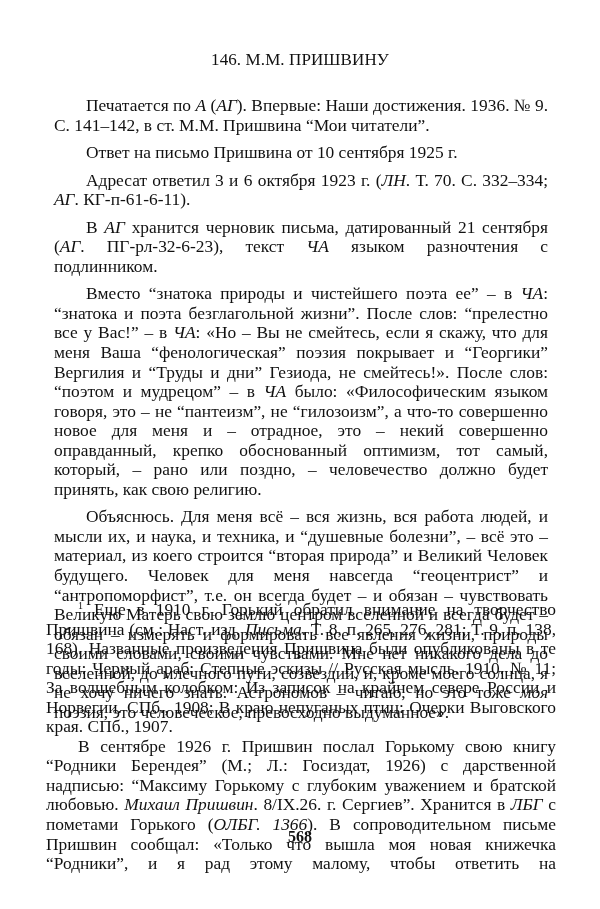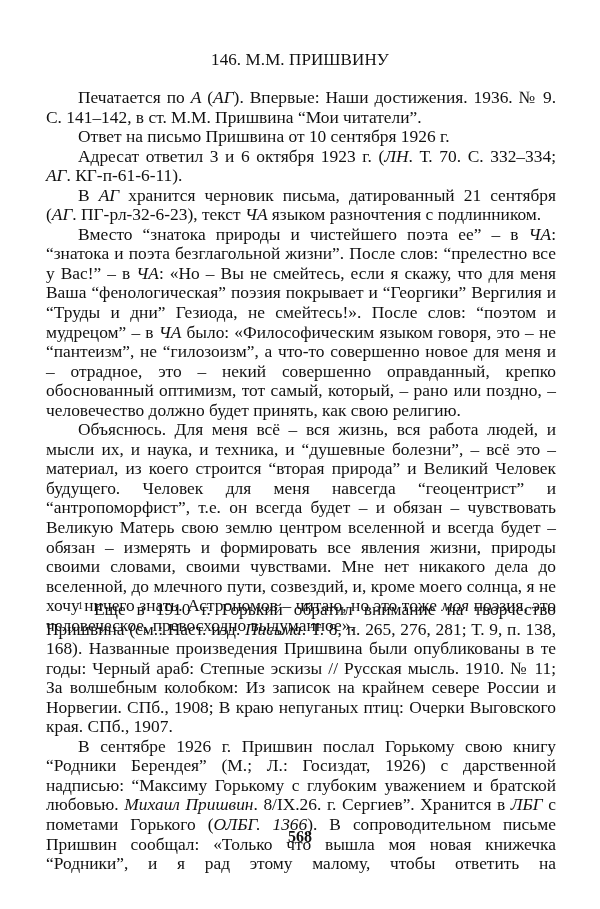--- a/index.html
+++ b/index.html
@@ -8,21 +8,21 @@
   .title {
     position:absolute; left:0; top:50px; width:600px; text-align:center;
     font-family:"Liberation Serif", serif; font-size:17px; color:#111;
     letter-spacing:0.1px;
   }
   .body {
     position:absolute; left:46px; top:88px; width:510px;
     font-family:"Liberation Serif", serif; font-size:17.4px; line-height:19.55px;
     color:#111; text-align:justify; hyphens:manual;
   }
-  .body p { margin:0; text-indent:32px; text-align:justify; text-align-last:left; }
+  .body p { margin:8px; text-indent:32px; text-align:justify; text-align-last:left; }
   .notes {
     position:absolute; left:46px; top:600px; width:510px;
     font-family:Liberation Serif, serif; font-size:17.4px; line-height:19.55px;
     color:#111; text-align:justify;
   }
   .notes p { margin:0; text-indent:32px; text-align:justify; text-align-last:left; }
   .notes .last { text-align-last:justify; }
   sup { font-size:10px; line-height:0; vertical-align:6px; }
   i { font-style:italic; }
   .pagenum {
@@ -32,21 +32,21 @@
 </style>
 </head>
 <body>
 
 <div class="page">
 
   <div class="title">146. М.М. ПРИШВИНУ</div>
 
   <div class="body">
     <p><span>Печатается по </span><i>А</i><span> (</span><i>АГ</i><span>). Впервые: Наши достижения. 1936. № 9. С. 141–142, в ст. М.М. Пришвина “Мои читатели”.</span></p>
-    <p>Ответ на письмо Пришвина от 10 сентября 1926 г.</p>
+    <p>Ответ на письмо Пришвина от 10 сентября 1925 г.</p>
     <p><span>Адресат ответил 3 и 6 октября 1923 г. (</span><i>ЛН</i><span>. Т. 70. С. 332–334; </span><i>АГ</i><span>. КГ-п-61-6-11).</span></p>
     <p><span>В </span><i>АГ</i><span> хранится черновик письма, датированный 21 сентября (</span><i>АГ</i><span>. ПГ-рл-32-6-23), текст </span><i>ЧА</i><span> языком разночтения с подлинником.</span></p>
     <p><span>Вместо “знатока природы и чистейшего поэта ее” – в </span><i>ЧА</i><span>: “знатока и поэта безглагольной жизни”. После слов: “прелестно все у Вас!” – в </span><i>ЧА</i><span>: «Но – Вы не смейтесь, если я скажу, что для меня Ваша “феноло­гическая” поэзия покрывает и “Георгики” Вергилия и “Труды и дни” Гезиода, не смейтесь!». После слов: “поэтом и мудрецом” – в </span><i>ЧА</i><span> было: «Философическим языком говоря, это – не “пантеизм”, не “гилозо­изм”, а что-то совершенно новое для меня и – отрадное, это – некий совершенно оправданный, крепко обоснованный оптимизм, тот самый, который, – рано или поздно, – человечество должно будет принять, как свою религию.</span></p>
     <p><span>Объяснюсь. Для меня всё – вся жизнь, вся работа людей, и мысли их, и наука, и техника, и “душевные болезни”, – всё это – материал, из коего строится “вторая природа” и Великий Человек будущего. Человек для меня навсегда “геоцентрист” и “антропоморфист”, т.е. он всегда будет – и обязан – чувствовать Великую Матерь свою землю центром вселенной и всегда будет – обязан – измерять и формировать все явления жизни, природы своими словами, своими чувствами. Мне нет никакого дела до вселенной, до млечного пути, созвездий, и, кроме моего солнца, я не хочу ничего знать. Астрономов – читаю, но это тоже </span><i>моя</i><span> поэзия, это человеческое, превосходно выдуманное».</span></p>
   </div>
 
   <div class="notes">
     <p><sup>1</sup><span> Еще в 1910 г. Горький обратил внимание на творчество Пришвина (см.: Наст. изд. </span><i>Письма</i><span>. Т. 8, п. 265, 276, 281; Т. 9, п. 138, 168). Названные произведения Пришвина были опубликованы в те годы: Черный араб: Степные эскизы // Русская мысль. 1910. № 11; За волшебным колобком: Из записок на крайнем севере России и Норвегии. СПб., 1908; В краю непуганых птиц: Очерки Выговского края. СПб., 1907.</span></p>
     <p class="last"><span>В сентябре 1926 г. Пришвин послал Горькому свою книгу “Родники Берендея” (М.; Л.: Госиздат, 1926) с дарственной надписью: “Максиму Горькому с глубоким уважением и братской любовью. </span><i>Михаил Пришвин</i><span>. 8/IX.26. г. Сергиев”. Хранится в </span><i>ЛБГ</i><span> с пометами Горького (</span><i>ОЛБГ. 1366</i><span>). В сопроводительном письме Пришвин сообщал: «Только что вышла моя новая книжечка “Родники”, и я рад этому малому, чтобы ответить на</span></p>
   </div>

